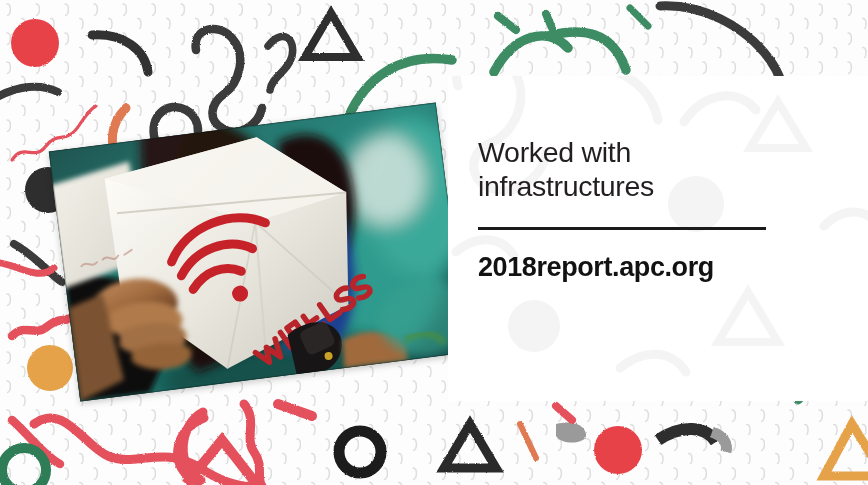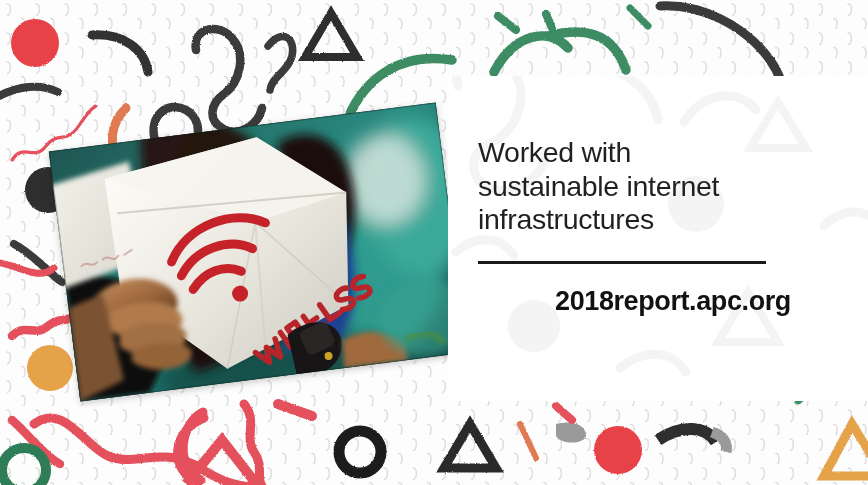--- a/index.html
+++ b/index.html
@@ -68,21 +68,20 @@
     margin-top: 24px;
   }
 
   .url {
     margin-top: 22px;
     font-size: 27px;
     font-weight: 700;
     color: #121212;
     letter-spacing: -0.4px;
     white-space: nowrap;
-    text-align: center;
   }
 </style>
 </head>
 <body>
 
 <div id="canvas">
 
   <div id="bg-pattern">
     <svg width="868" height="485" viewBox="0 0 868 485" xmlns="http://www.w3.org/2000/svg">
       <defs>
@@ -304,21 +303,20 @@
           <path d="M8 176 C28 158 54 160 66 180"></path>
           <path d="M172 292 C196 272 224 274 238 296"></path>
           <path d="M376 150 C396 130 420 132 432 152"></path>
         </g>
       </svg>
     </div>
 
     <div id="card-inner">
       <div class="headline">
         <span class="headline-line">Worked with</span>
-        <span class="headline-line">sustainable internet</span>
         <span class="headline-line">infrastructures</span>
       </div>
 
       <div id="divider"></div>
 
       <div class="url">2018report.apc.org</div>
     </div>
   </div>
 
 </div>

